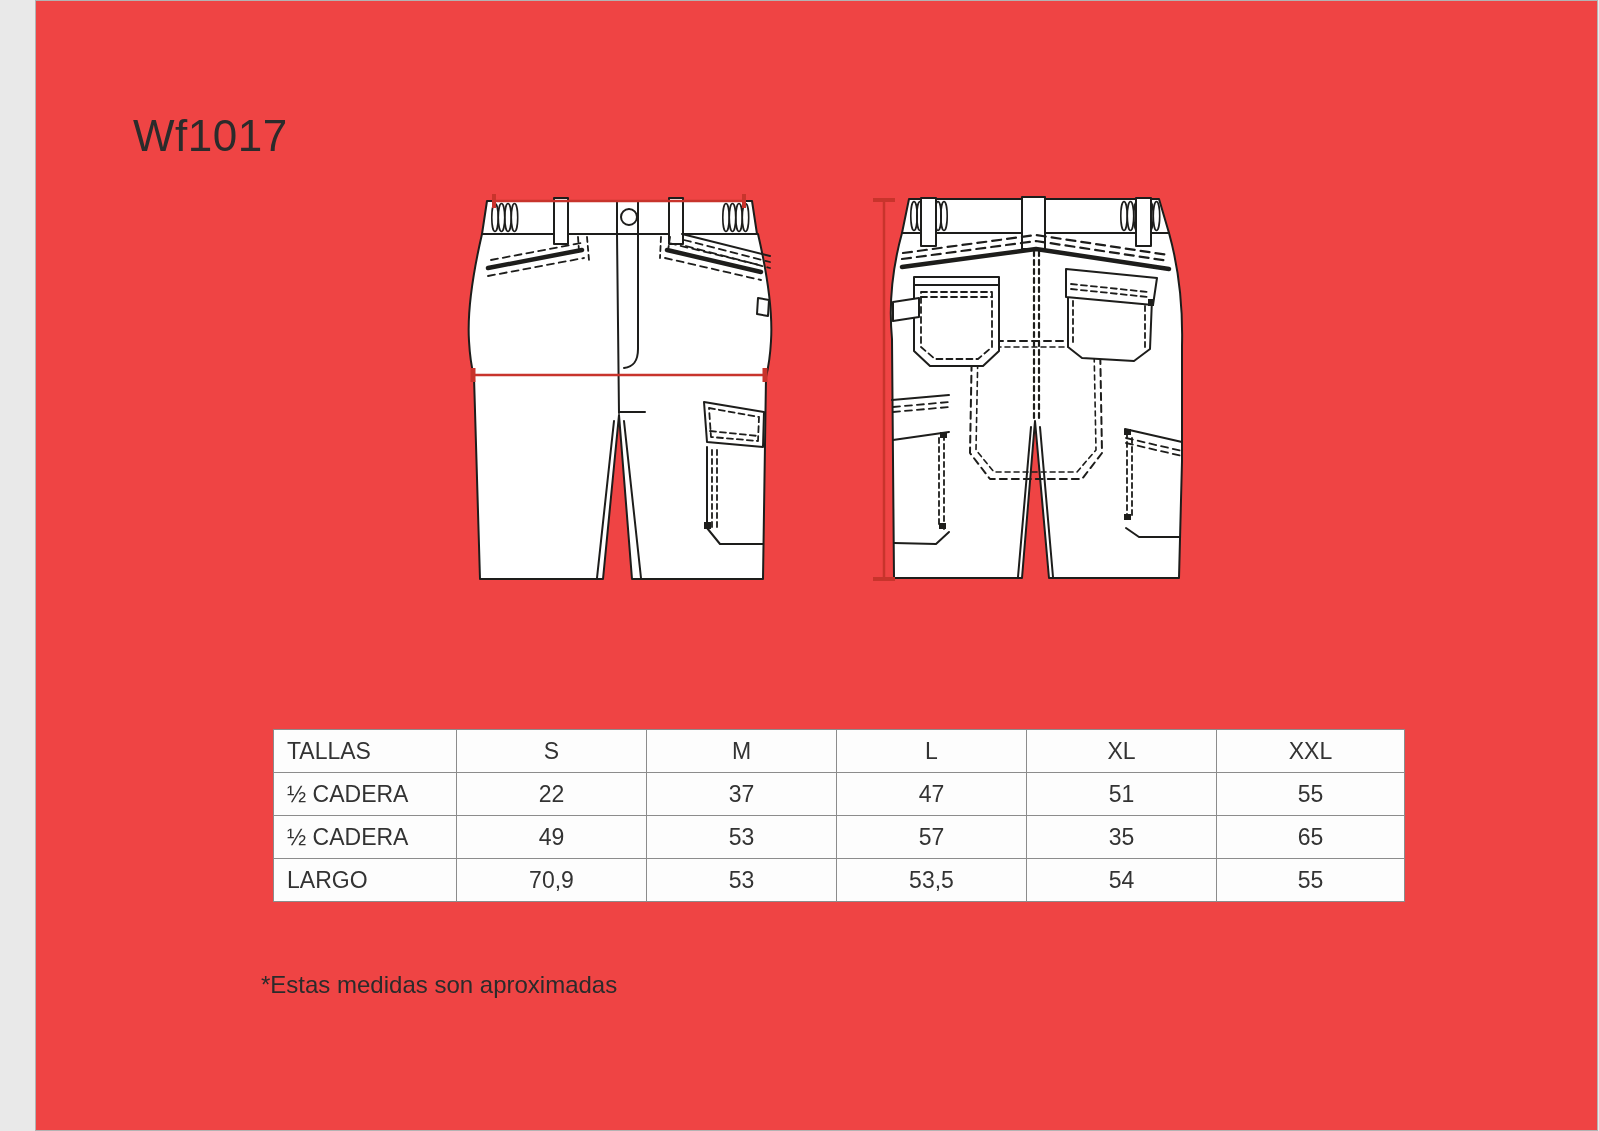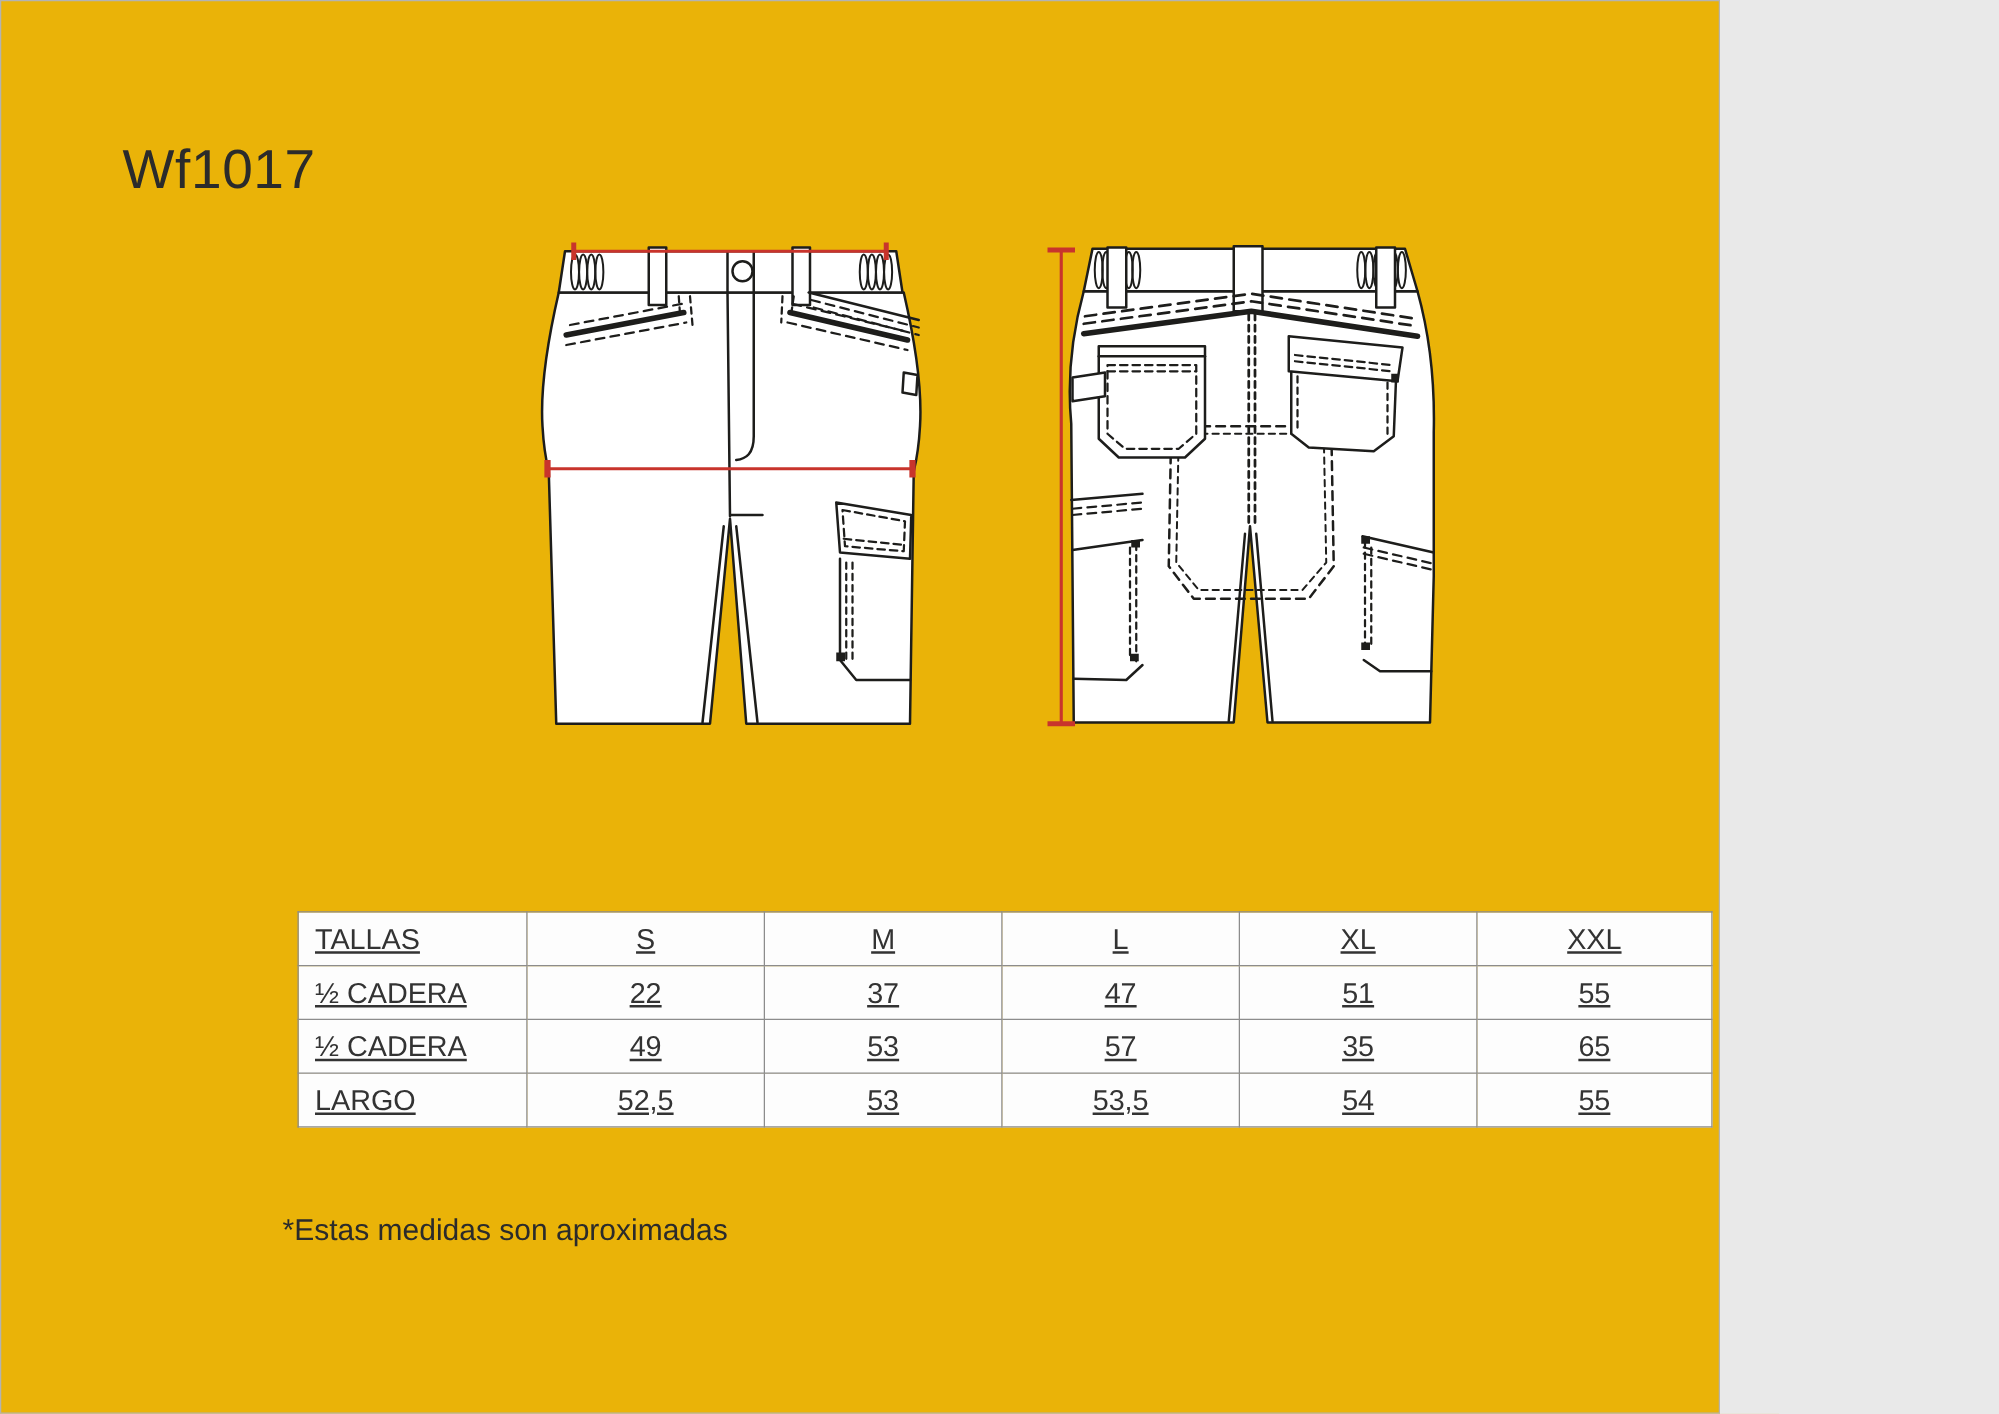--- a/index.html
+++ b/index.html
@@ -1,23 +1,24 @@
 <!DOCTYPE html>
 <html><head>
 <meta charset="utf-8">
 <style>
   html,body{margin:0;padding:0;background:#e9e9e9;}
   .page{
     position:relative;
-    width:1376px;height:1131px;
-    background:#eab308;
+    width:1563px;height:1131px;
+    background:#ef4444;
     border:1px solid #b3b3b3;
     box-sizing:border-box;
     font-family:"Liberation Sans","DejaVu Sans",sans-serif;
     overflow:hidden;
+    margin-left:35px;
   }
   .title{
     position:absolute;left:97px;top:110px;
     font-size:44px;color:#2b2b2b;letter-spacing:0.5px;
   }
   .diagram{
     position:absolute;left:400px;top:175px;
     width:810px;height:420px;
   }
   table.size-table{
@@ -27,21 +28,20 @@
     table-layout:fixed;
     font-size:23px;color:#333333;
   }
   table.size-table td{
     border:1px solid #8c8c8c;
     height:42px;
     text-align:center;
     vertical-align:middle;
     padding:0;
     background:#fdfdfd;
-    text-decoration:underline;
   }
   table.size-table td.rowlabel{
     text-align:left;
     padding-left:13px;
   }
   .notes{
     position:absolute;left:225px;top:970px;
     font-size:24px;line-height:28px;color:#2b2b2b;
   }
 </style>
@@ -254,21 +254,21 @@
       <tr>
         <td class="rowlabel">½ CADERA</td>
         <td>49</td>
         <td>53</td>
         <td>57</td>
         <td>35</td>
         <td>65</td>
       </tr>
       <tr>
         <td class="rowlabel">LARGO</td>
-        <td>52,5</td>
+        <td>70,9</td>
         <td>53</td>
         <td>53,5</td>
         <td>54</td>
         <td>55</td>
       </tr>
     </tbody>
   </table>
 
   <div class="notes">
     <div>*Estas medidas son aproximadas</div>

